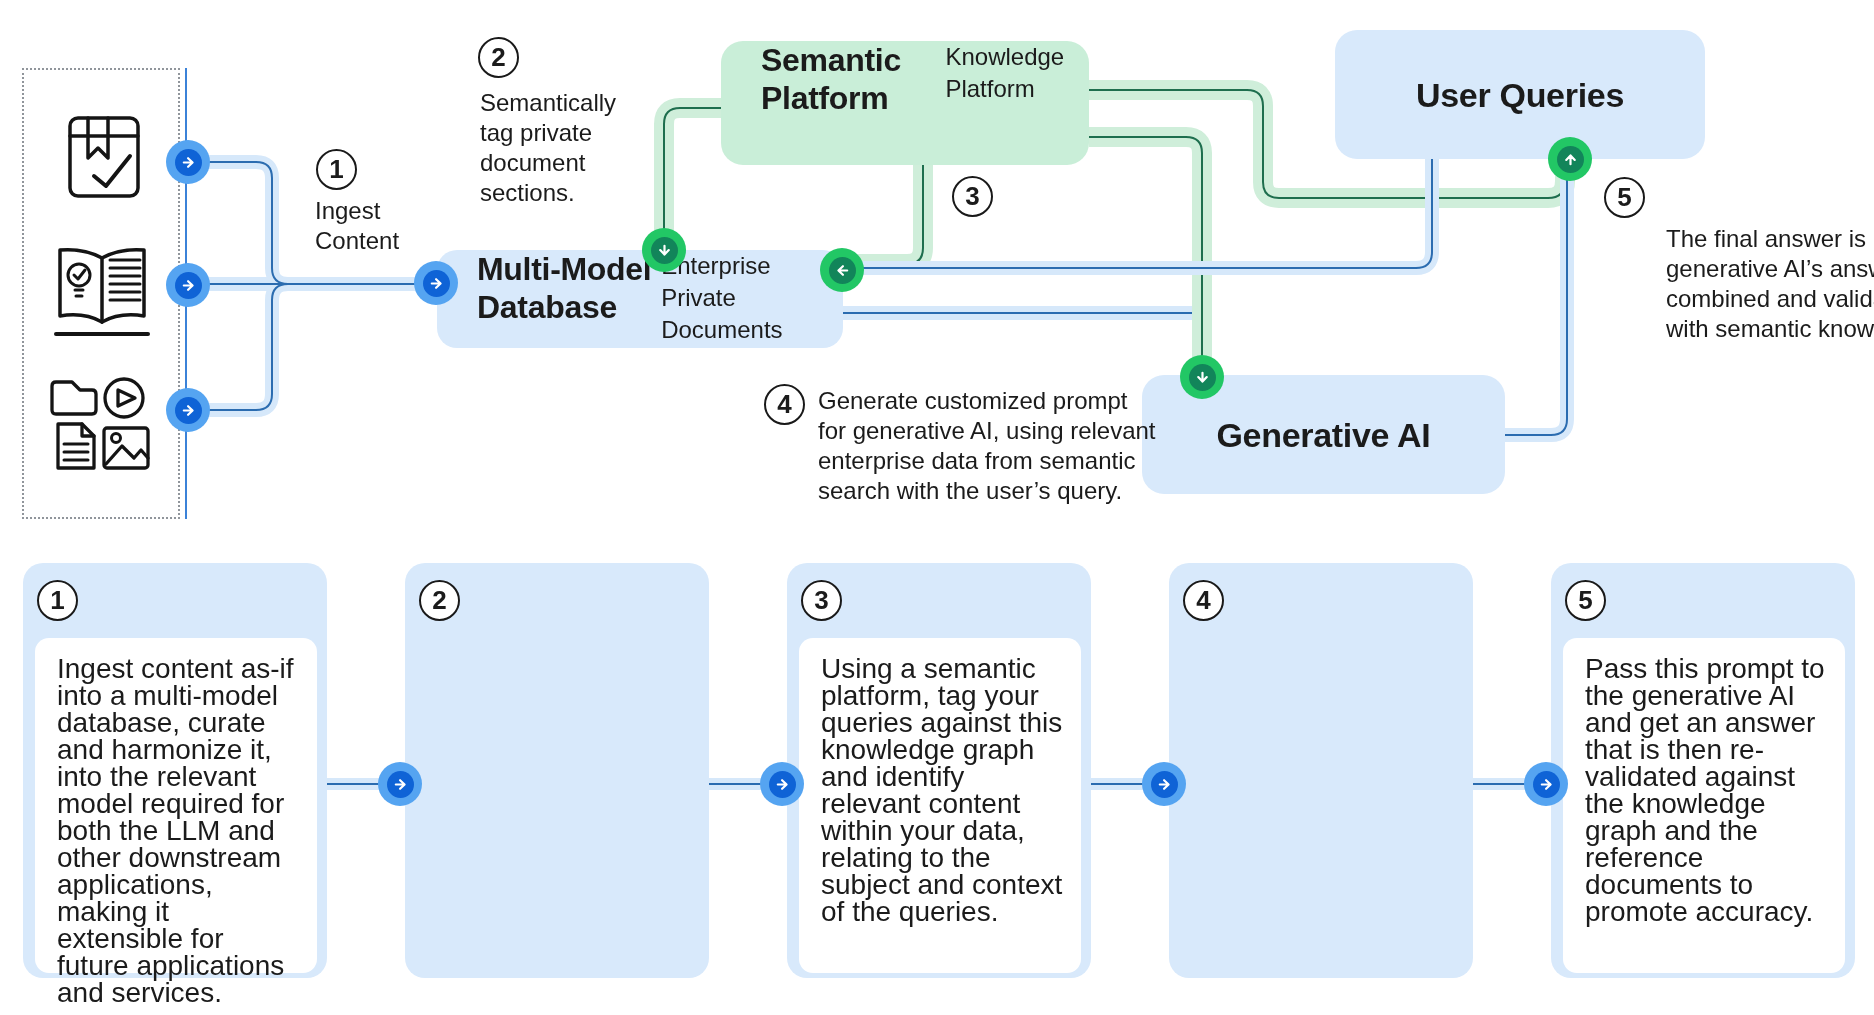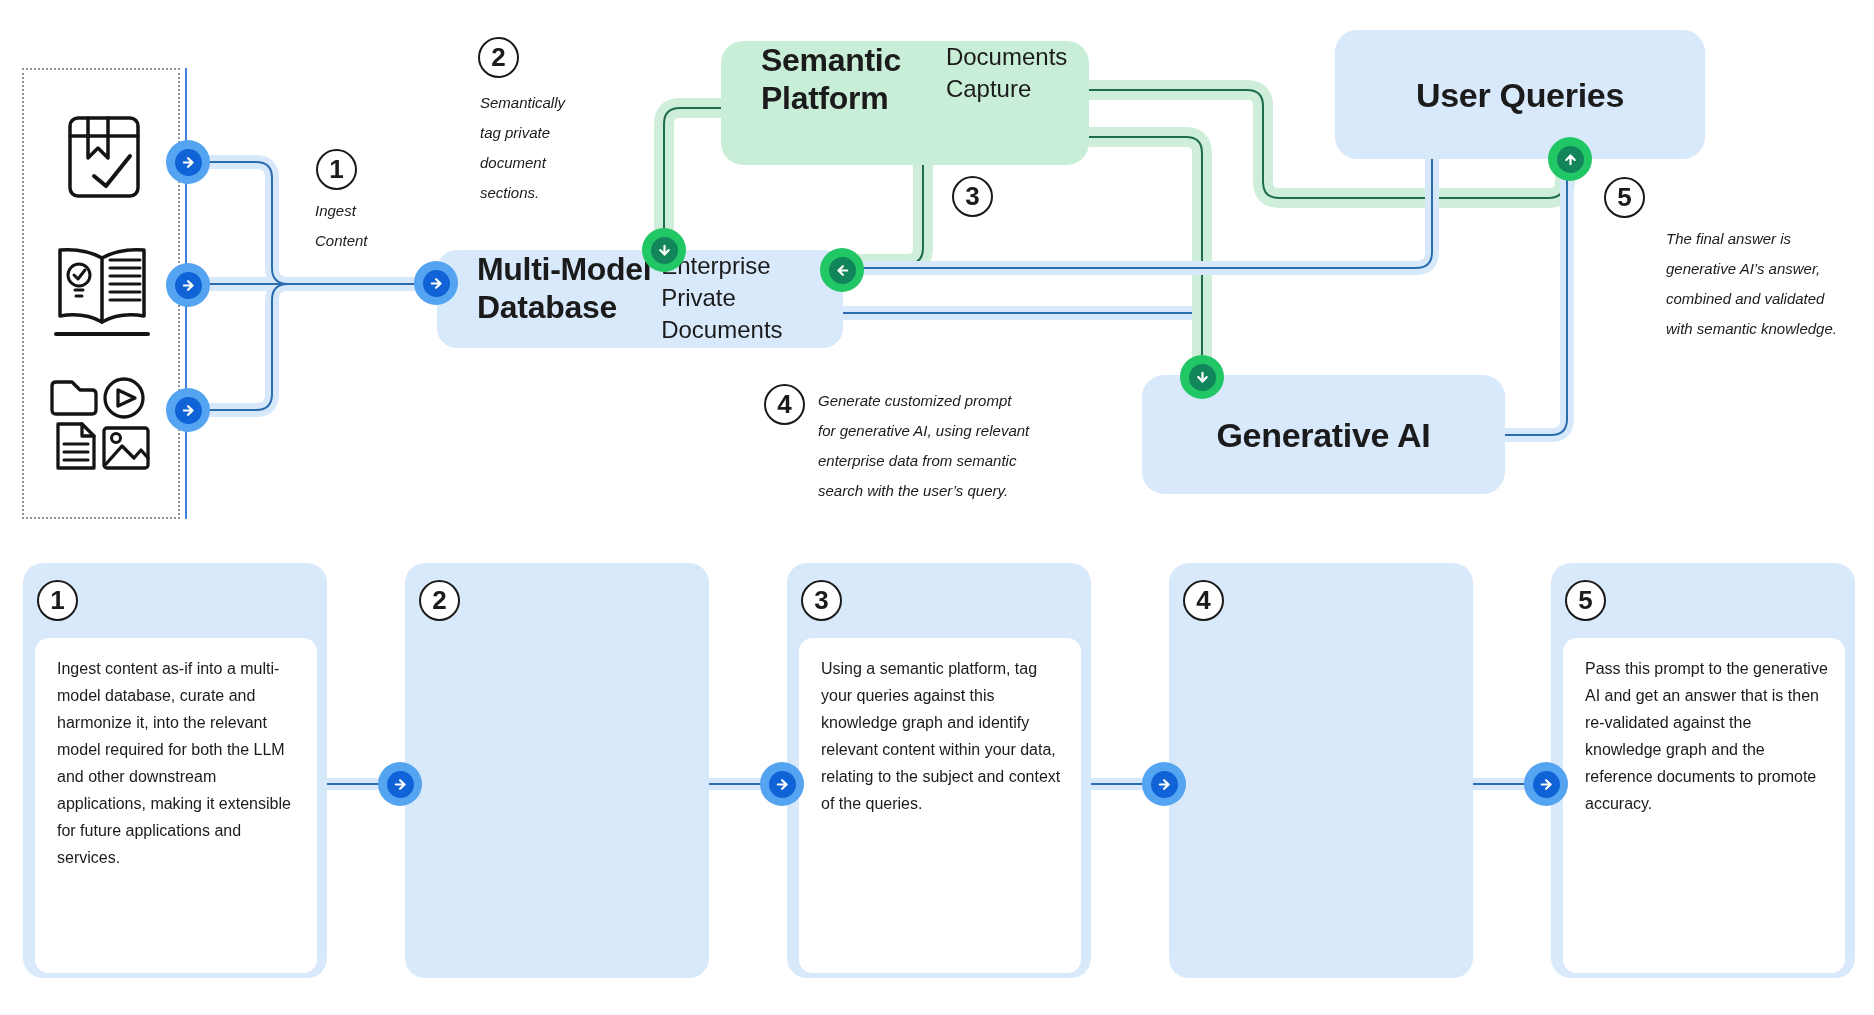--- a/index.html
+++ b/index.html
@@ -46,28 +46,28 @@
   .node.blue .node-inner{background:var(--node_blue_inner);}
   .node.green .node-inner{background:var(--node_green_inner);}
   .node svg{display:block;}
   .node.down svg{transform:rotate(90deg);}
   .node.left svg{transform:rotate(180deg);}
   .node.up svg{transform:rotate(-90deg);}
 
   .badge{position:absolute;width:41px;height:41px;border-radius:50%;border:2.5px solid #191919;
          box-sizing:border-box;background:#fff;display:flex;align-items:center;justify-content:center;
          font-size:26px;font-weight:600;}
-  .ann-text{position:absolute;font-size:15px;line-height:30px;white-space:pre;font-style:italic;}
+  .ann-text{position:absolute;font-size:24px;line-height:30px;white-space:pre;}
 
   .card{position:absolute;top:563px;width:304px;height:415px;border-radius:20px;
         background:var(--box_blue);}
   .card-badge{left:14px;top:17px;position:absolute;}
   .card-inner{position:absolute;left:12px;top:75px;width:282px;height:335px;border-radius:14px;
               background:#fff;box-sizing:border-box;padding:17px 16px 0 22px;}
-  .card-text{font-size:16px;line-height:27px;}
+  .card-text{font-size:28px;line-height:27px;}
 </style>
 </head>
 <body>
 
 <div id="canvas">
 
   <svg id="wires" viewBox="0 0 1874 1015">
     <path class="thin" d="M 186 68 V 519"></path>
 
     <g>
@@ -167,21 +167,21 @@
       <g>
         <rect class="ic" x="56" y="56" width="44" height="40" rx="3" stroke-width="3.3"></rect>
         <circle class="ic" cx="68" cy="66" r="4.5" stroke-width="3"></circle>
         <path class="ic" d="M 58 92 L 74 74 L 86 86 L 93 78 L 100 86" stroke-width="3.3"></path>
       </g>
     </svg>
   </div>
 
   <div class="box green left" style="left:721px;top:41px;width:368px;height:124px">
     <div class="box-title">Semantic Platform</div>
-    <div class="box-sub">Documents Capture</div>
+    <div class="box-sub">Knowledge Platform</div>
   </div>
 
   <div class="box blue left" style="left:437px;top:250px;width:406px;height:98px;border-radius:20px">
     <div class="box-title">Multi-Model Database</div>
     <div class="box-sub">Enterprise Private Documents</div>
   </div>
 
   <div class="box blue center" style="left:1335px;top:30px;width:370px;height:129px">
     <div class="box-title big-title">User Queries</div>
   </div>

